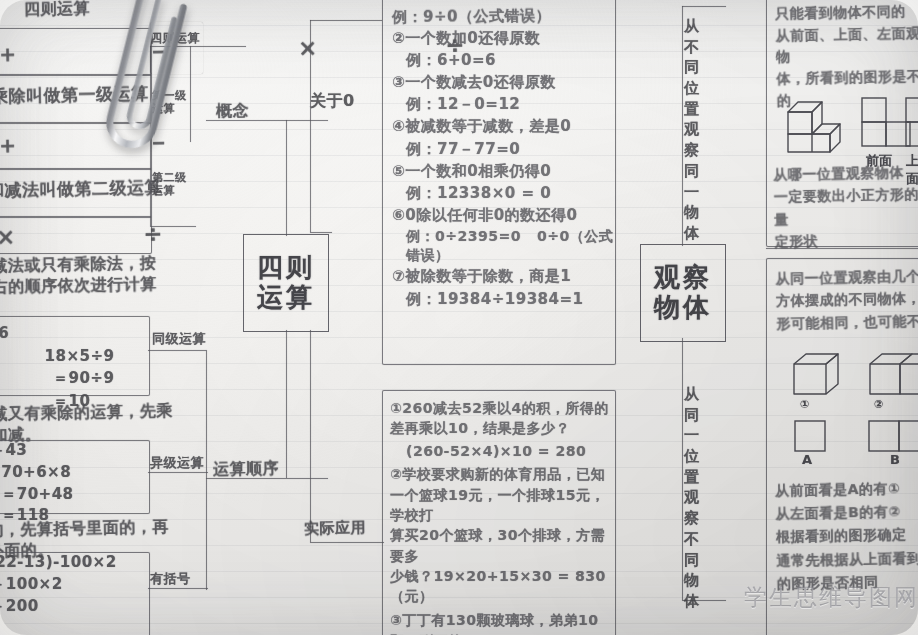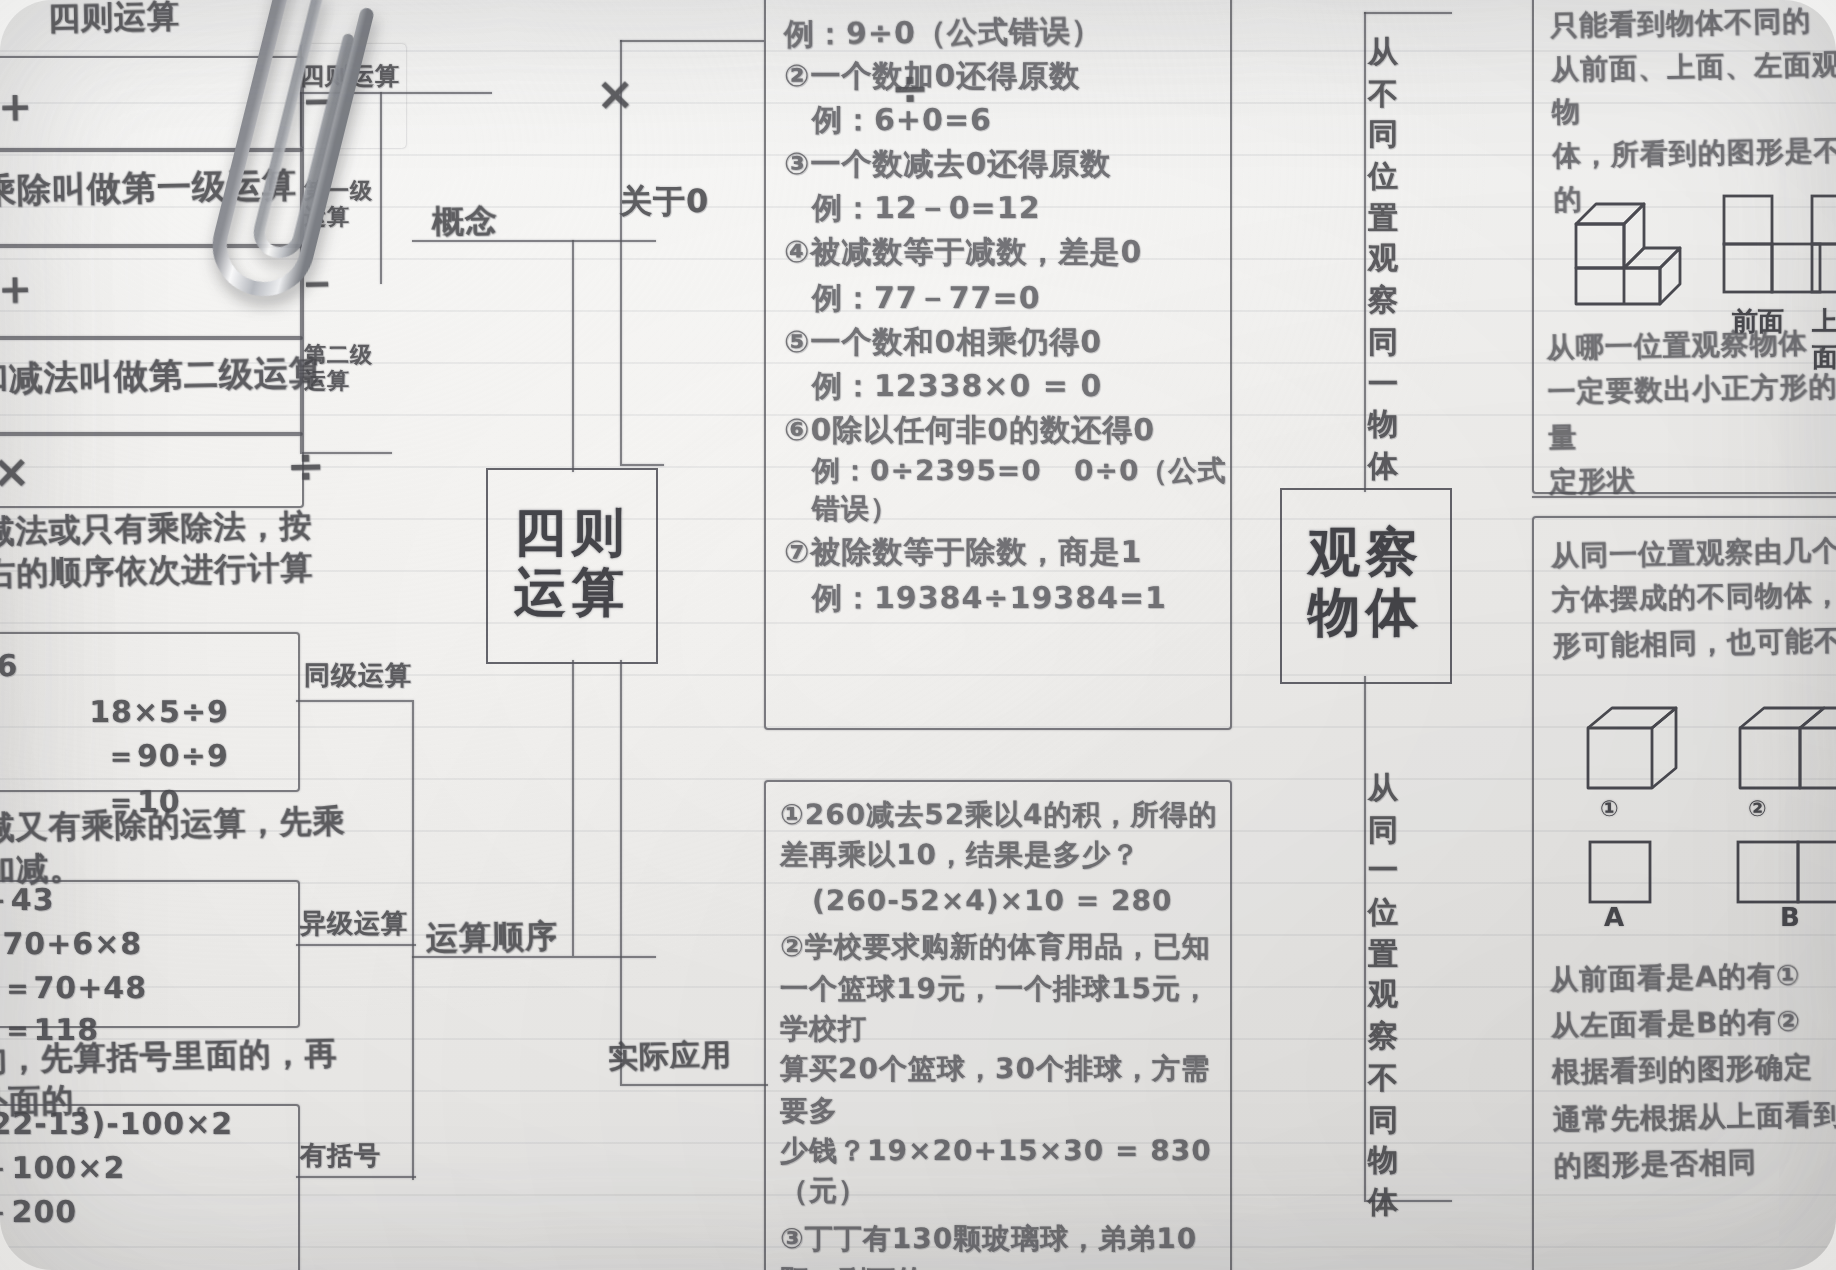--- a/index.html
+++ b/index.html
@@ -354,13 +354,14 @@
         </linearGradient>
       </defs>
       <path d="M38 14 L38 150 a22 22 0 0 0 44 0 L82 26" fill="none" stroke="url(#mtl)" stroke-width="7" stroke-linecap="round"></path>
       <path d="M56 22 L56 142 a10 10 0 0 0 20 0 L76 40" fill="none" stroke="url(#mtl2)" stroke-width="5.5" stroke-linecap="round" opacity=".92"></path>
     </svg>
   </div>
 
   <div id="grain"></div>
   <div id="vign"></div>
 
+  <div id="watermark">学生思维导图网</div>
 </div>
 
 </body></html>

